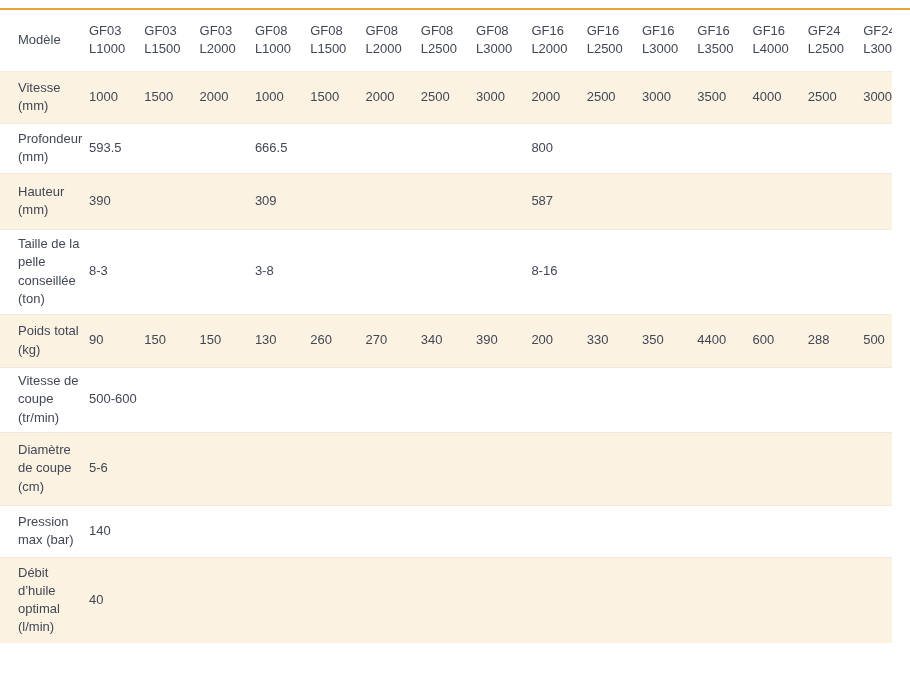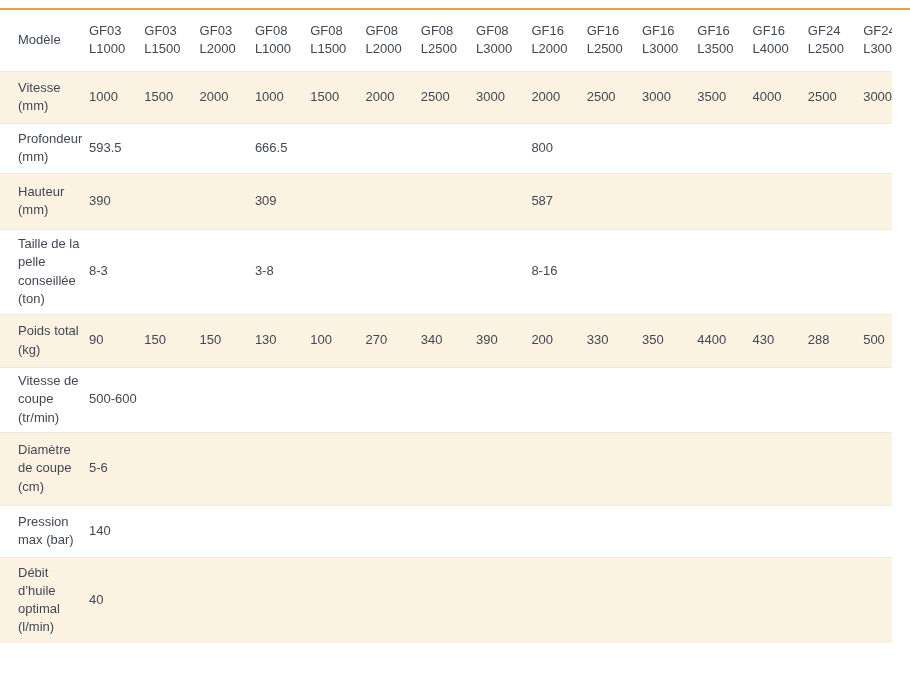--- a/index.html
+++ b/index.html
@@ -201,29 +201,29 @@
           <td class="val" colspan="5">3-8</td>
           <td class="val" colspan="5">8-16</td>
           <td colspan="3"></td>
         </tr>
         <tr class="h53">
           <td class="lbl">Poids total (kg)</td>
           <td class="val">90</td>
           <td class="val">150</td>
           <td class="val">150</td>
           <td class="val">130</td>
-          <td class="val">100</td>
+          <td class="val">260</td>
           <td class="val">270</td>
           <td class="val">340</td>
           <td class="val">390</td>
           <td class="val">200</td>
           <td class="val">330</td>
           <td class="val">350</td>
           <td class="val">4400</td>
-          <td class="val">430</td>
+          <td class="val">600</td>
           <td class="val">288</td>
           <td class="val">500</td>
 
         </tr>
         <tr class="h65">
           <td class="lbl">Vitesse de coupe (tr/min)</td>
           <td class="val" colspan="16">500-600</td>
         </tr>
         <tr class="h73">
           <td class="lbl">Diamètre de coupe (cm)</td>

